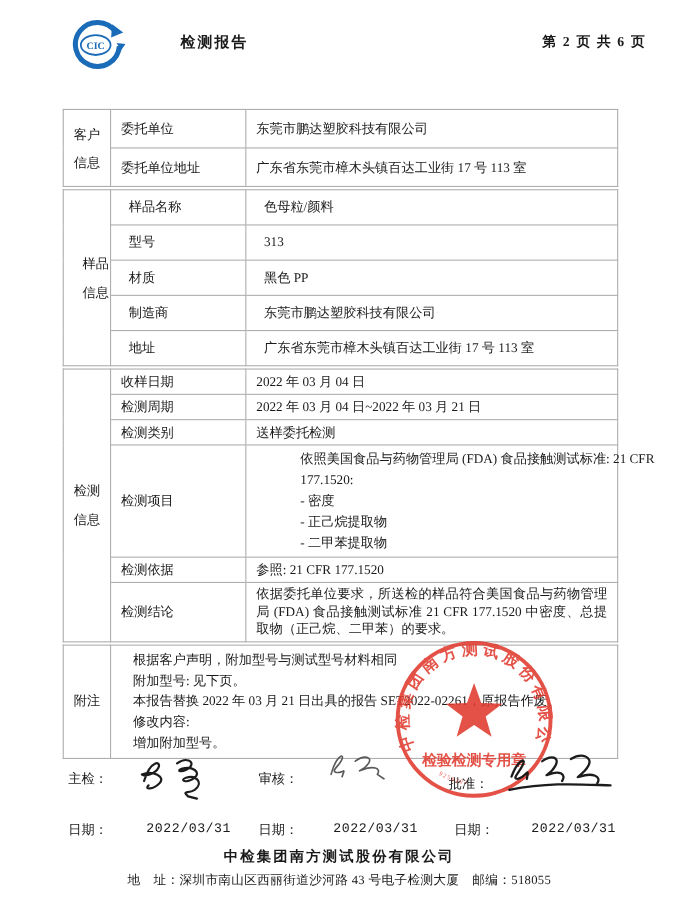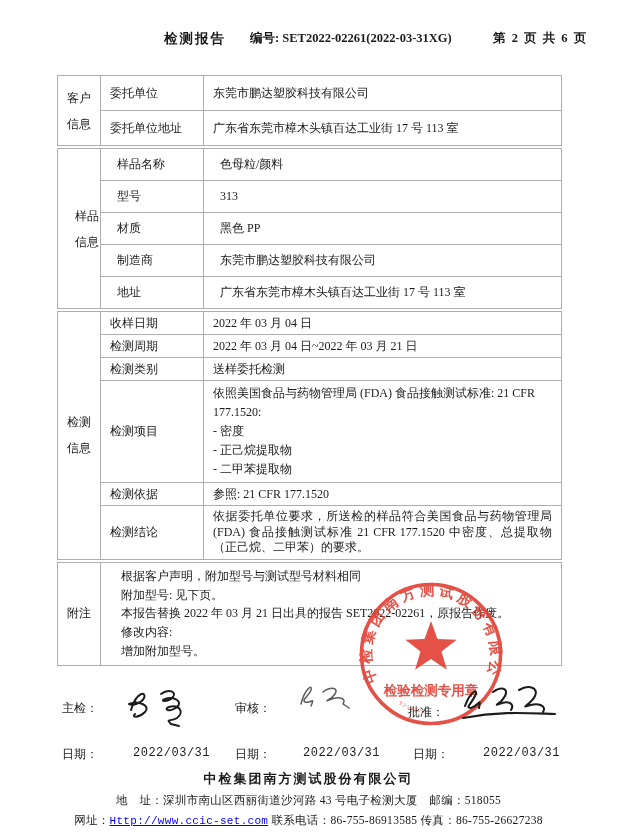--- a/index.html
+++ b/index.html
@@ -9,32 +9,32 @@
     font-family:"Liberation Serif","DejaVu Serif",serif; color:#1a1a1a;
     overflow:hidden;
   }
   
   .hdr-logo { position:absolute; left:63px; top:16px; }
   .doc-title { position:absolute; left:164px; top:30px; font-size:13.5px; font-weight:bold; letter-spacing:2px; }
   .report-no { position:absolute; left:250px; top:30px; font-size:12.5px; font-weight:bold; }
   .page-info { position:absolute; left:472px; top:30px; font-size:12.5px; font-weight:bold; letter-spacing:1.5px;margin-left:21px; }
   
   .main { position:absolute; left:57px; top:75px; width:505px; }
-  table { width:100%; border-collapse:collapse; table-layout:fixed; }
+  table { width:100%; border-collapse:collapse; table-layout:fixed;margin-top:24px; }
   table + table { margin-top:2px; }
   td { border:1px solid #aeaeae; font-size:12px; vertical-align:middle; }
   .c-sec { width:43px; text-align:center; }
-  .c-field { width:103px; padding:0 9px; }
+  .c-field { width:123px; padding:0 9px; }
   .c-val { padding:0 9px; }
   .sec-label div { line-height:26px; }
   .t1 td { height:35px; }
   .t2 td { height:32px;padding-left:16px; }
   .t3 .row-s td { height:23px; }
   .t3 .row-items td { vertical-align:top; padding-top:3px; padding-bottom:3px; }
-  .t3 .row-items .line { line-height:19px; white-space:nowrap; }
+  .t3 .row-items .line { line-height:19px; white-space:nowrap;margin-left:40px; }
   .t3 .row-basis td { height:23px; }
   .t3 .row-concl td { padding-top:3px; padding-bottom:3px; }
   .t3 .row-concl .c-val { line-height:15.6px; text-align:justify; }
   .t-notes .c-val { padding:4px 20px;font-family:Liberation Serif, serif; }
   .t-notes .line { line-height:18.8px; white-space:nowrap; }
   
   .sigblock { position:absolute; left:57px; top:688px; width:505px; height:80px; font-size:12px;font-family:Liberation Mono, monospace; }
   .sigblock .lbl { position:absolute; white-space:nowrap; }
   .sig { position:absolute; z-index:4; }
   .datev { position:absolute; width:72px; text-align:center; letter-spacing:0.5px; }
@@ -44,22 +44,30 @@
   .footer { position:absolute; left:0; top:770px; width:617px; text-align:center; }
   .f-company { font-size:13px; font-weight:bold; letter-spacing:2px; }
   .f-line { font-size:11.5px; margin-top:5px; letter-spacing:0.3px; }
   .f-link { color:#0000ee; text-decoration:underline; cursor:pointer; font-family:"Liberation Mono","DejaVu Sans Mono",monospace; font-size:11px; }
 </style>
 </head>
 <body>
 
 <div class="page">
 
+  <div class="hdr-logo">
+    <svg width="52" height="48" viewBox="0 0 52 48">
+      <path d="M 42 13 A 20 20 0 1 0 45.5 26" fill="none" stroke="#1b6cb8" stroke-width="4.6"></path>
+      <polygon points="39,6 49,13.5 38,18" fill="#1b6cb8"></polygon>
+      <polygon points="47,30 43,23 51,24" fill="#1b6cb8"></polygon>
+      <ellipse cx="24" cy="25" rx="13.5" ry="9" fill="#ffffff" stroke="#1b6cb8" stroke-width="1.6"></ellipse>
+      <text x="24" y="28.5" text-anchor="middle" font-size="9" font-weight="bold" fill="#1b6cb8" font-family="Liberation Serif, serif">CIC</text>
+    </svg>
+  </div>
   <div class="doc-title">检测报告</div>
-  <div class="report-no"><span>编号: </span><span>SET2022-02261(2022-03-31XG)</span></div>
   <div class="page-info">第 2 页 共 6 页</div>
 
   <div class="main">
 
     <table class="t1">
       <tbody>
           <tr>
         <td class="c-sec sec-label" rowspan="2">
           <div>客户</div>
           <div>信息</div>
@@ -212,16 +220,15 @@
     <span class="lbl" style="left:178px; top:58px;">日期：</span>
     <span class="lbl" style="left:356px; top:58px;">日期：</span>
     <span class="datev" style="left:76px; top:58px;">2022/03/31</span>
     <span class="datev" style="left:246px; top:58px;">2022/03/31</span>
     <span class="datev" style="left:426px; top:58px;">2022/03/31</span>
   </div>
 
   <div class="footer">
     <div class="f-company">中检集团南方测试股份有限公司</div>
     <div class="f-line"><span>地　址：</span><span>深圳市南山区西丽街道沙河路 43 号电子检测大厦</span><span>　邮编：</span><span>518055</span></div>
-    <div class="f-line"><span>网址：</span><a class="f-link">Http://www.ccic-set.com</a><span> 联系电话：</span><span>86-755-86913585</span><span> 传真：</span><span>86-755-26627238</span></div>
   </div>
 
 </div>
 
 </body></html>

